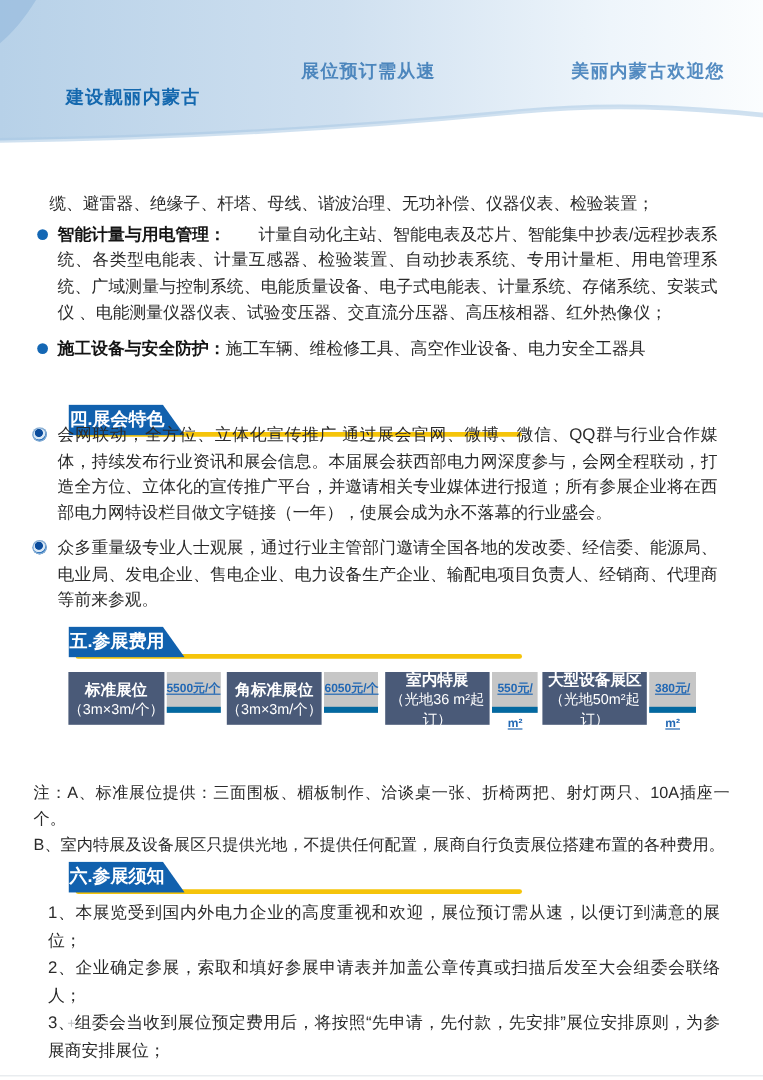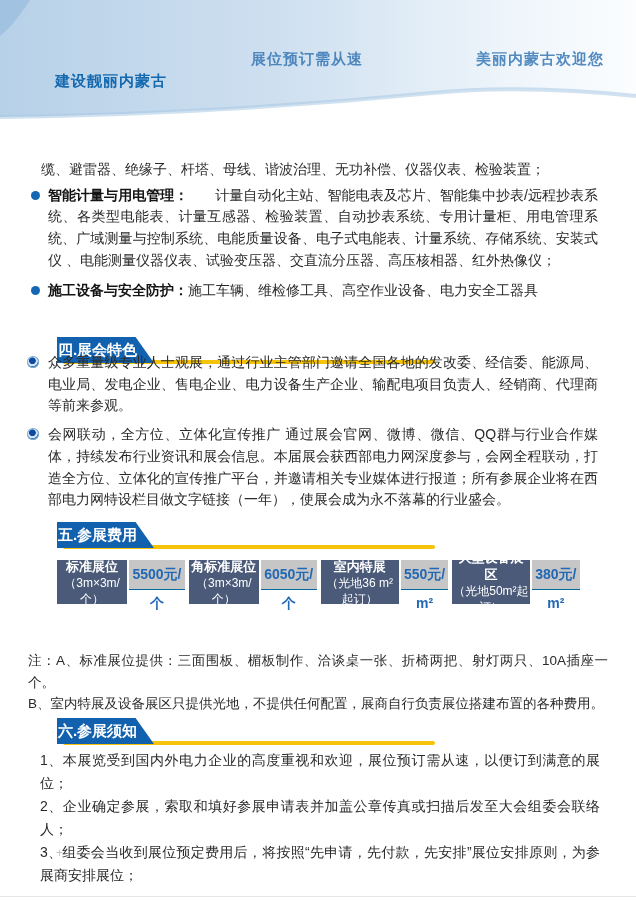--- a/index.html
+++ b/index.html
@@ -48,21 +48,21 @@
     background:radial-gradient(circle at 45% 40%, #0b4c9c 0 31%, #d9e8f6 38% 52%, #2f76bf 58% 100%);
     box-shadow:inset 0 0 0 1px #86add3;
   }
 
   
   .price-table{position:absolute;top:560px;left:57px;width:523px;display:flex;gap:4px;}
   .pt-col{flex:1;display:flex;flex-direction:row;gap:2px;}
   .pt-head{background:#4a5a78;color:#ffffff;height:44px;display:flex;flex-direction:column;justify-content:center;text-align:center;}
   .pt-name{font-size:13px;font-weight:bold;line-height:17px;}
   .pt-spec{font-size:12px;line-height:16px;}
-  .pt-price{background:#c6c6c6;border-bottom:1px solid #0369a1;height:29px;line-height:29px;text-align:center;color:#2268b4;font-size:14px;font-weight:bold;}
+  .pt-price{background:#c6c6c6;border-bottom:5px solid #0369a1;height:29px;line-height:29px;text-align:center;color:#2268b4;font-size:10px;font-weight:bold;text-decoration:underline;}
 
   
   .notes{position:absolute;top:650px;left:28px;right:28px;font-size:13.5px;line-height:21.7px;color:#2a2a2a;text-align:justify;}
 
   
   .notices{position:absolute;top:749px;left:40px;right:36px;font-size:14px;line-height:23px;color:#2a2a2a;text-align:justify;}
 
   
   .stray{position:absolute;left:56px;top:846px;color:#c2c5c7;font-size:12px;}
   .page-bottom-line{position:absolute;left:0;right:0;top:896px;height:1px;background:#e4e8eb;}
@@ -104,25 +104,25 @@
   </div>
 
   <div class="sec-head" style="top:337px;">
     <div class="sec-underline"></div>
     <div class="sec-box">四.展会特色</div>
   </div>
 
   <div class="features txt">
     <p class="feature">
       <span class="orb"></span>
-      <span>众多重量级专业人士观展，通过行业主管部门邀请全国各地的发改委、经信委、能源局、电业局、发电企业、售电企业、电力设备生产企业、输配电项目负责人、经销商、代理商等前来参观。</span>
+      <span>会网联动，全方位、立体化宣传推广 通过展会官网、微博、微信、QQ群与行业合作媒体，持续发布行业资讯和展会信息。本届展会获西部电力网深度参与，会网全程联动，打造全方位、立体化的宣传推广平台，并邀请相关专业媒体进行报道；所有参展企业将在西部电力网特设栏目做文字链接（一年），使展会成为永不落幕的行业盛会。</span>
     </p>
     <p class="feature">
       <span class="orb"></span>
-      <span>会网联动，全方位、立体化宣传推广 通过展会官网、微博、微信、QQ群与行业合作媒体，持续发布行业资讯和展会信息。本届展会获西部电力网深度参与，会网全程联动，打造全方位、立体化的宣传推广平台，并邀请相关专业媒体进行报道；所有参展企业将在西部电力网特设栏目做文字链接（一年），使展会成为永不落幕的行业盛会。</span>
+      <span>众多重量级专业人士观展，通过行业主管部门邀请全国各地的发改委、经信委、能源局、电业局、发电企业、售电企业、电力设备生产企业、输配电项目负责人、经销商、代理商等前来参观。</span>
     </p>
   </div>
 
   <div class="sec-head" style="top:522px;">
     <div class="sec-underline"></div>
     <div class="sec-box">五.参展费用</div>
   </div>
 
   <div class="price-table">
     <div class="pt-col">

